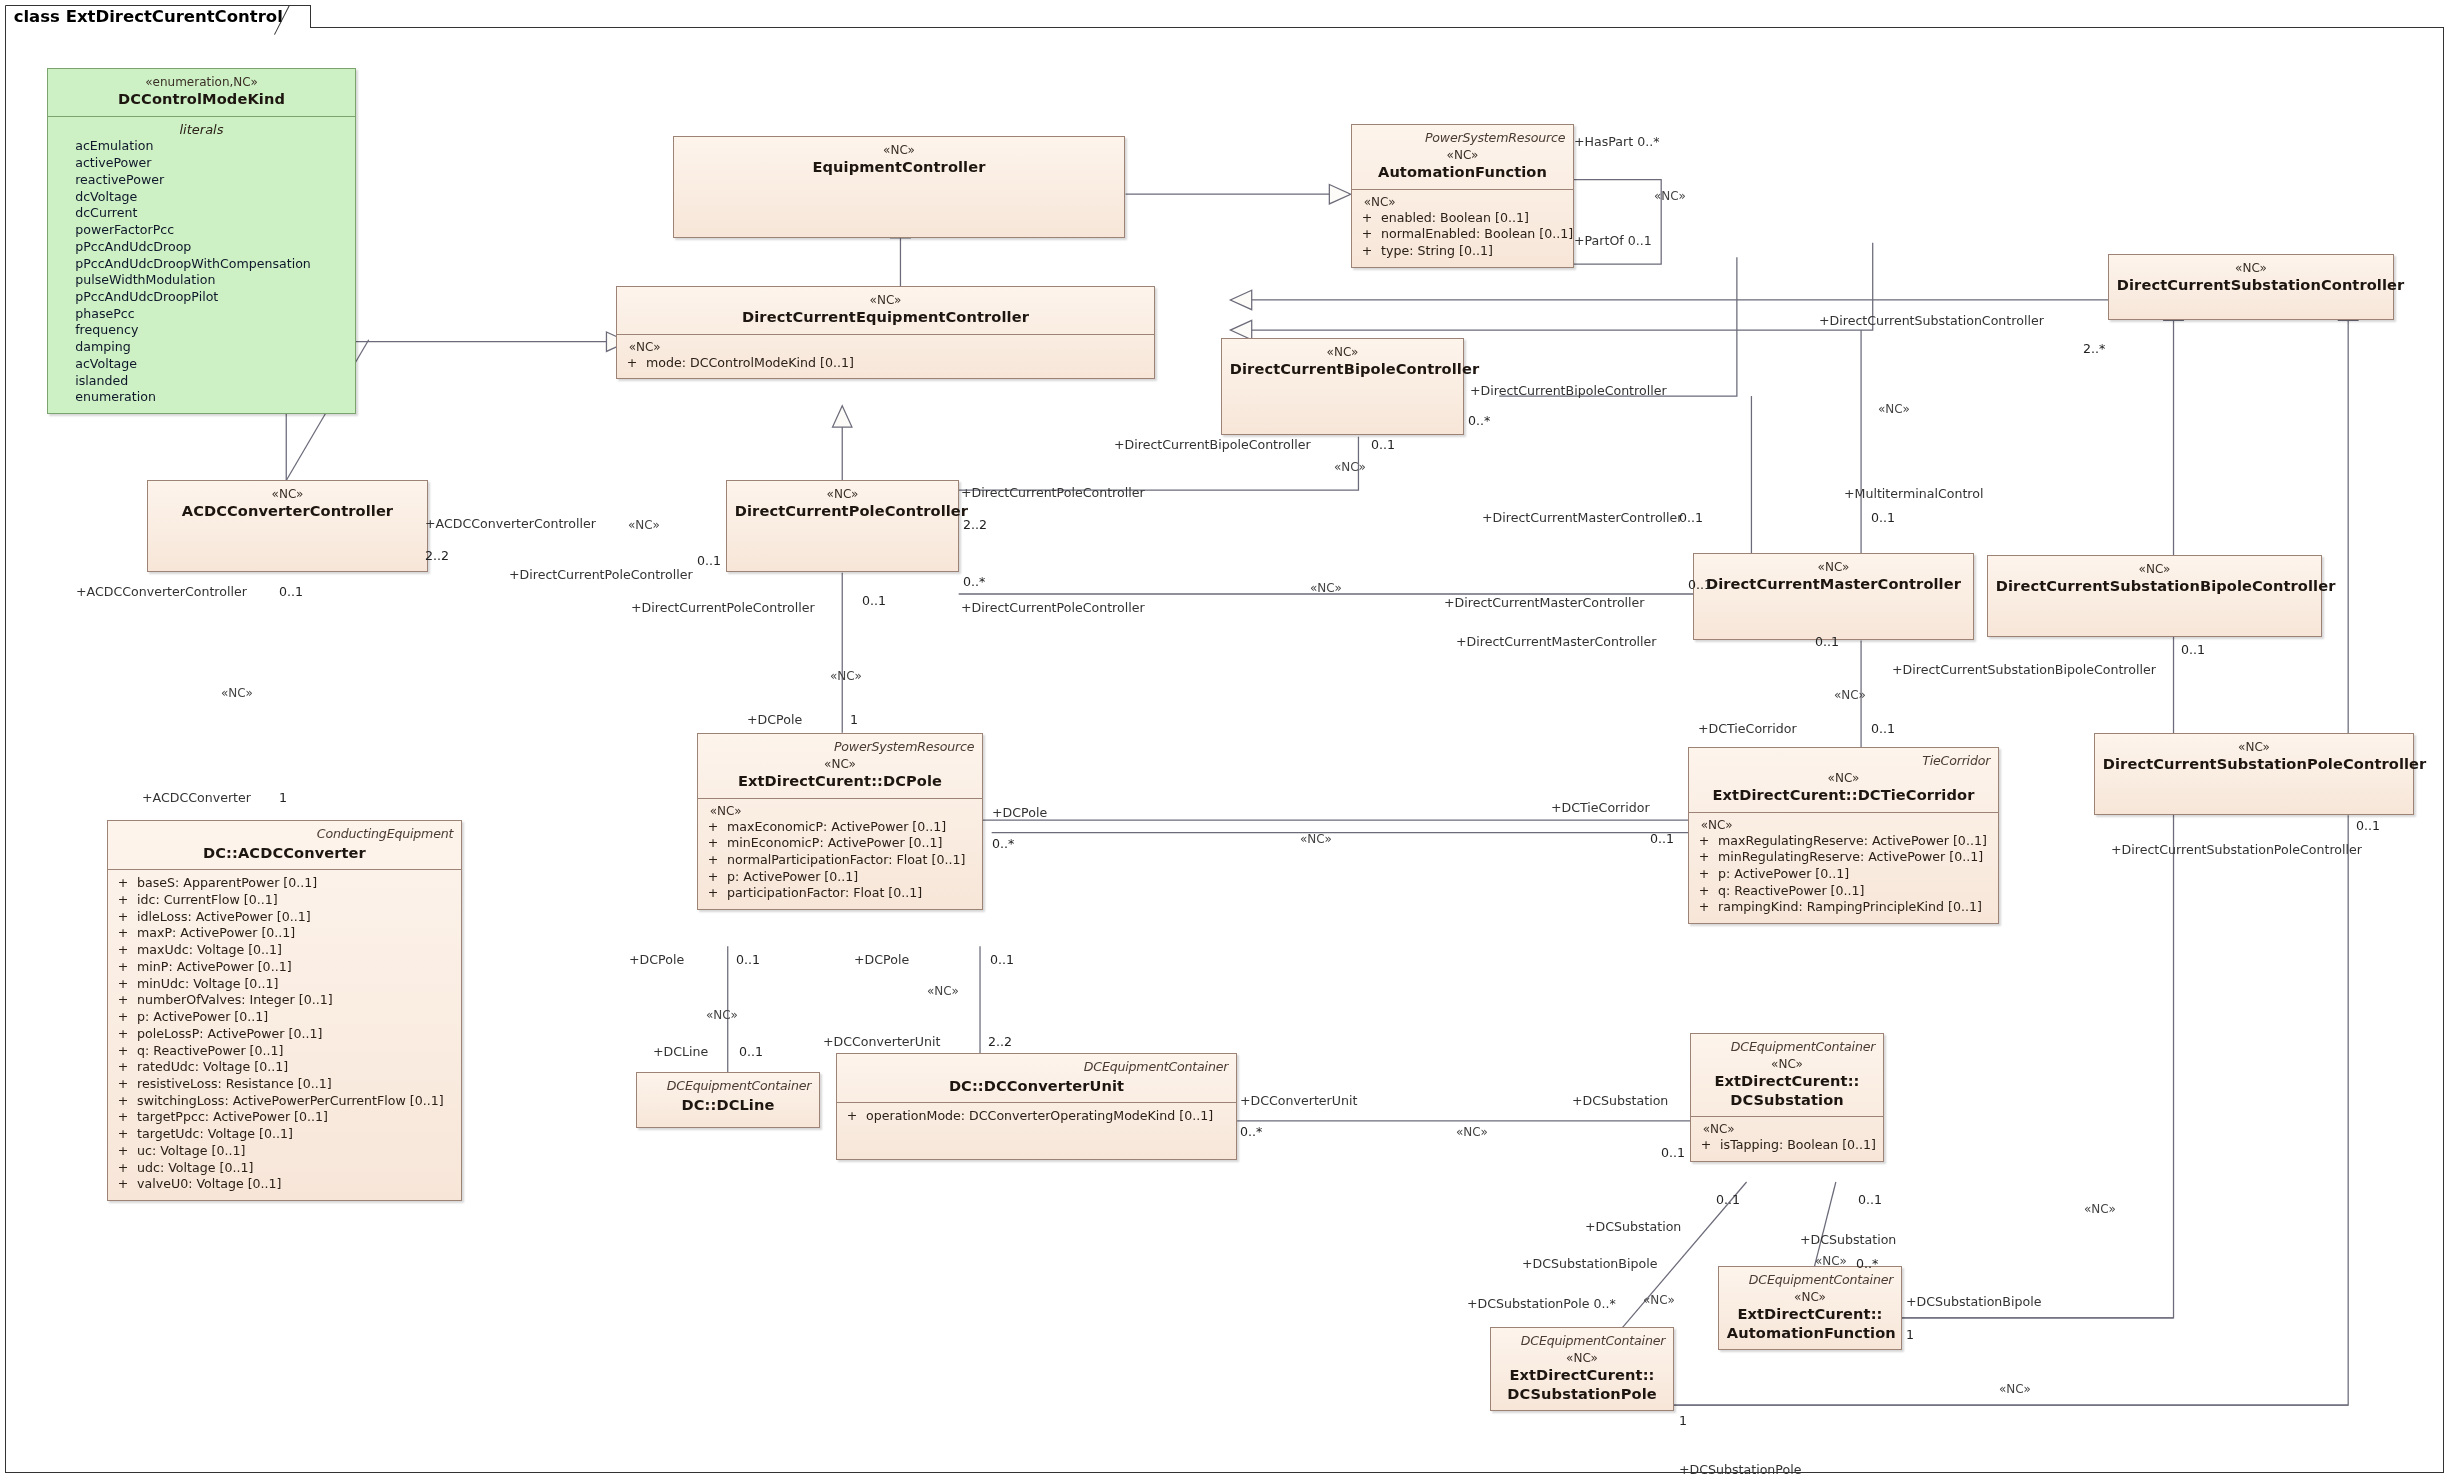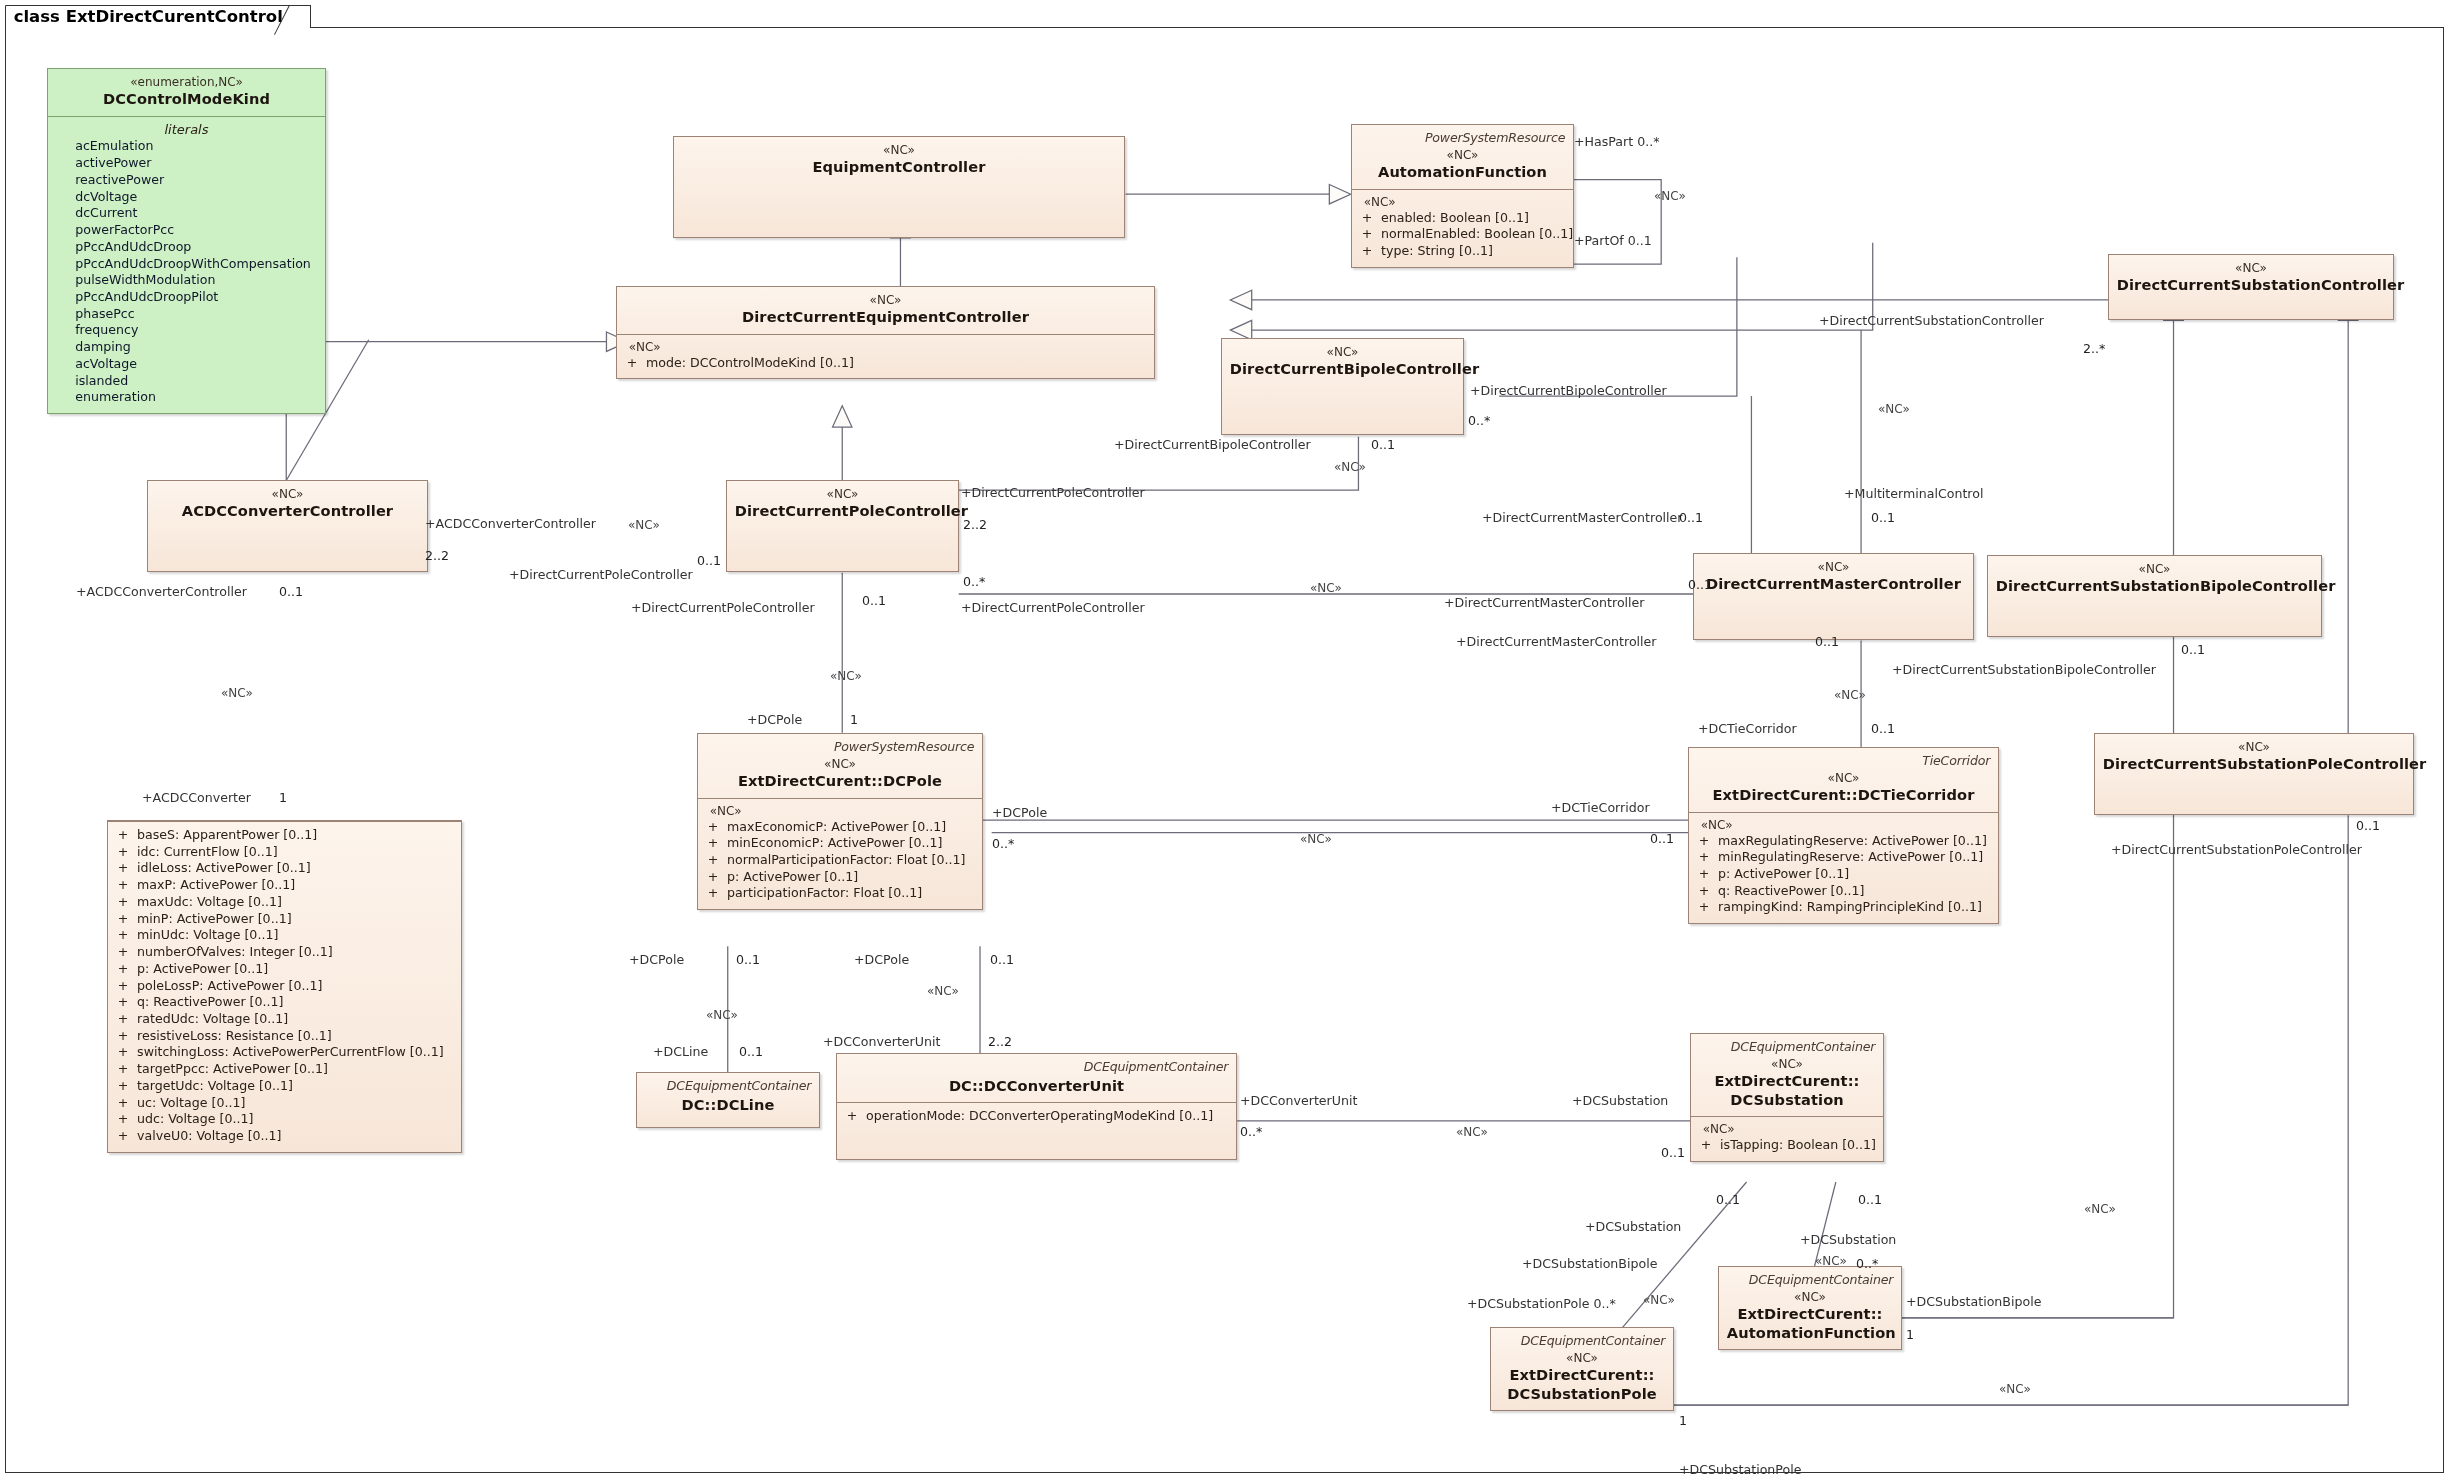--- a/index.html
+++ b/index.html
@@ -168,21 +168,21 @@
 
     <line x1="1892" y1="1218" x2="1870" y2="1305"></line>
 
     <line x1="1800" y1="1218" x2="1672" y2="1368"></line>
 
     <line x1="1958" y1="1358" x2="2240" y2="1358"></line>
 
     <line x1="1725" y1="1448" x2="2420" y2="1448"></line>
   </svg>
 
-  <div class="cls enum" style="left:47px;top:68px;width:279px;">
+  <div class="cls enum" style="left:47px;top:68px;width:309px;">
     <div class="hdr">
       <span class="stereo">«enumeration,NC»</span>
       <span class="cname">DCControlModeKind</span>
     </div>
     <div class="sep"></div>
     <div class="body">
       <div class="lit-hdr">literals</div>
       <div class="lit">acEmulation</div>
       <div class="lit">activePower</div>
       <div class="lit">reactivePower</div>
@@ -291,20 +291,24 @@
   </div>
 
   <div class="cls" style="left:2094px;top:733px;width:320px;height:82px;">
     <div class="hdr">
       <span class="stereo">«NC»</span>
       <span class="cname">DirectCurrentSubstationPoleController</span>
     </div>
   </div>
 
   <div class="cls" style="left:107px;top:820px;width:355px;">
+    <div class="hdr">
+      <span class="parent">ConductingEquipment</span>
+      <span class="cname">DC::ACDCConverter</span>
+    </div>
     <div class="sep"></div>
     <div class="body">
       <div class="attr">
           <span class="vis">+</span>
           <span>baseS: ApparentPower [0..1]</span>
         </div>
       <div class="attr">
           <span class="vis">+</span>
           <span>idc: CurrentFlow [0..1]</span>
         </div>

